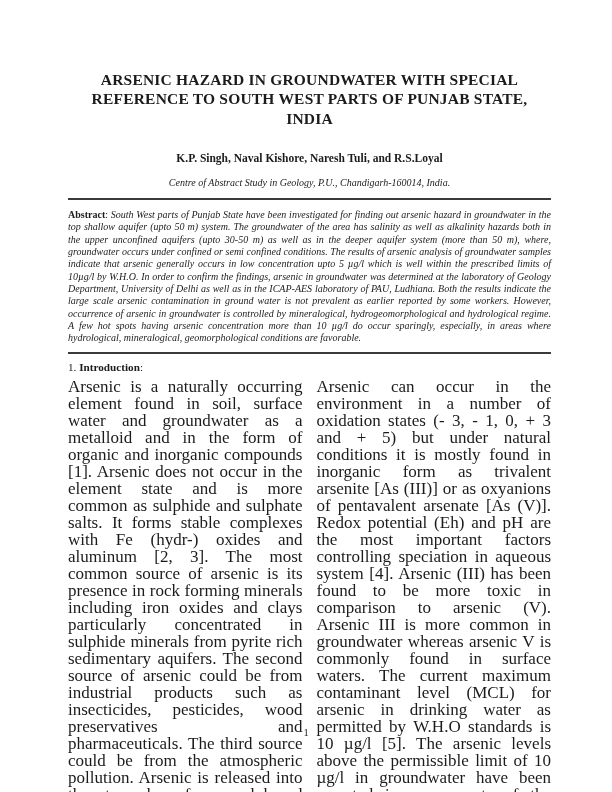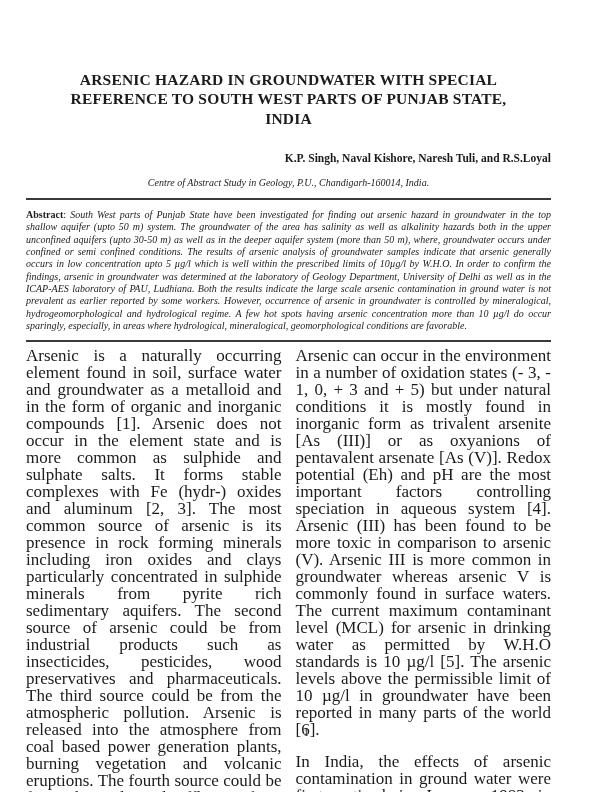--- a/index.html
+++ b/index.html
@@ -10,37 +10,37 @@
   * { box-sizing: border-box; }
   html, body { margin: 0; padding: 0; background: #e8e8e8; }
   .page {
     position: relative;
     width: 612px;
     height: 792px;
     margin: 0 auto;
     background: var(--background);
     color: var(--text);
     font-family: "Liberation Serif", "DejaVu Serif", serif;
-    padding: 70px 61px 0 26px;
+    padding: 70px 61px 0 68px;
     overflow: hidden;
   }
   .title {
     margin: 0;
     font-size: 15.5px;
     line-height: 1.25;
     font-weight: 700;
     text-align: center;
     letter-spacing: 0.2px;
     white-space: pre-line;
   }
   .authors {
     margin-top: 24px;
     font-size: 11.5px;
     font-weight: 700;
-    text-align: right;
+    text-align: center;
   }
   .affiliation {
     margin-top: 13px;
     font-size: 10px;
     font-style: italic;
     text-align: center;
   }
   .rule {
     margin: 10px 0 0 0;
     border: none;
@@ -99,20 +99,21 @@
   <div class="authors">K.P. Singh, Naval Kishore, Naresh Tuli, and R.S.Loyal</div>
 
   <div class="affiliation">Centre of Abstract Study in Geology, P.U., Chandigarh-160014, India.</div>
 
   <hr class="rule">
 
   <p class="abstract"><span class="ab-label">Abstract</span><span class="ab-colon">: </span><span class="ab-text">South West parts of Punjab State have been investigated for finding out arsenic hazard in groundwater in the top shallow aquifer (upto 50 m) system.  The groundwater of the area has salinity as well as alkalinity hazards both in the upper unconfined aquifers (upto 30-50 m) as well as in the deeper aquifer system (more than 50 m), where, groundwater occurs under confined or semi confined conditions.  The results of arsenic analysis of groundwater samples indicate that arsenic generally occurs in low concentration upto 5 µg/l which is well within the prescribed limits of 10µg/l by W.H.O.  In order to confirm the findings, arsenic in groundwater was determined at the laboratory of Geology Department, University of Delhi as well as in the ICAP-AES laboratory of PAU, Ludhiana.  Both the results indicate the large scale arsenic contamination in ground water is not prevalent as earlier reported by some workers.  However, occurrence of arsenic in groundwater is controlled by mineralogical, hydrogeomorphological and hydrological regime.  A few hot spots having arsenic concentration more than 10 µg/l do occur sparingly, especially, in areas where hydrological, mineralogical, geomorphological conditions are favorable.</span></p>
 
   <hr class="rule rule-mid">
 
+  <h2 class="section-heading"><span>1.</span> <span class="b">Introduction</span><span>:</span></h2>
 
   <div class="columns">
     <div class="col">
       <p class="body-par cont"><span>Arsenic is a naturally occurring element found in soil, surface water and groundwater as a metalloid and in the form of organic and inorganic compounds [1]. Arsenic does not occur in the element state and is more common as sulphide and sulphate salts. It forms stable complexes with Fe (hydr-) oxides and aluminum [2, 3]. The most common source of arsenic is its presence in rock forming minerals including iron oxides and clays particularly concentrated in sulphide minerals from pyrite rich sedimentary aquifers. The second source of arsenic could be from industrial products such as insecticides, pesticides, wood preservatives and pharmaceuticals. The third source could be from the atmospheric pollution. Arsenic is released into the atmosphere from coal based power generation plants, burning vegetation and volcanic eruptions. The fourth source could be from the industrial effluents from dyeing industries and pesticides manufacturing industry, petroleum refineries, rare earth</span></p>
     </div>
     <div class="col">
       <p class="body-par"><span>Arsenic can occur in the environment in a number of oxidation states (- 3, - 1, 0, + 3 and + 5) but under natural conditions it is mostly found in inorganic form as trivalent </span><span class="seg-bold">arsenite [As (III)]</span><span> or as oxyanions of pentavalent </span><span class="seg-bold">arsenate [As (V)]</span><span>. Redox potential (Eh) and pH are the most important factors controlling speciation in aqueous system [4]. Arsenic (III) has been found to be more toxic in comparison to arsenic (V). Arsenic III is more common in groundwater whereas arsenic V is commonly found in surface waters. The current maximum contaminant level (MCL) for arsenic in drinking water as permitted by W.H.O standards is 10 µg/l [5]. The arsenic levels above the permissible limit of 10 µg/l in groundwater have been reported in many parts of the world [6].</span></p>
       <p class="body-par cont"><span>In India, the effects of arsenic contamination in ground water were first noticed in January 1983 in</span></p>
     </div>
   </div>

